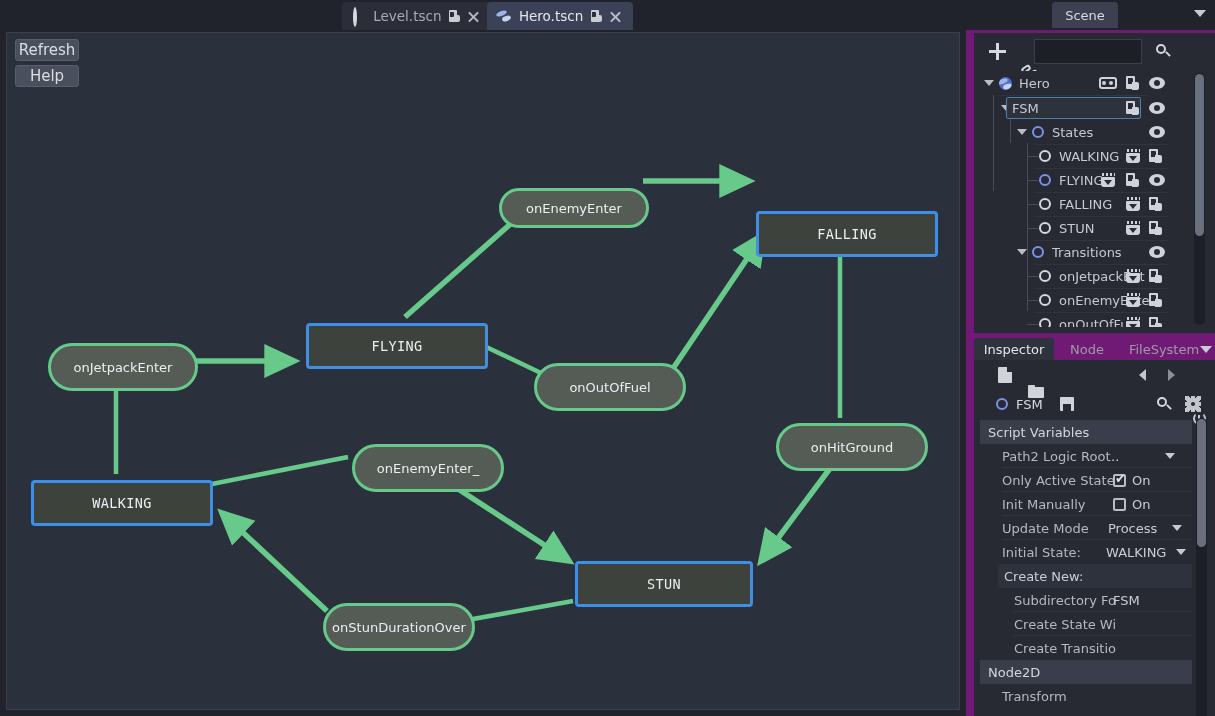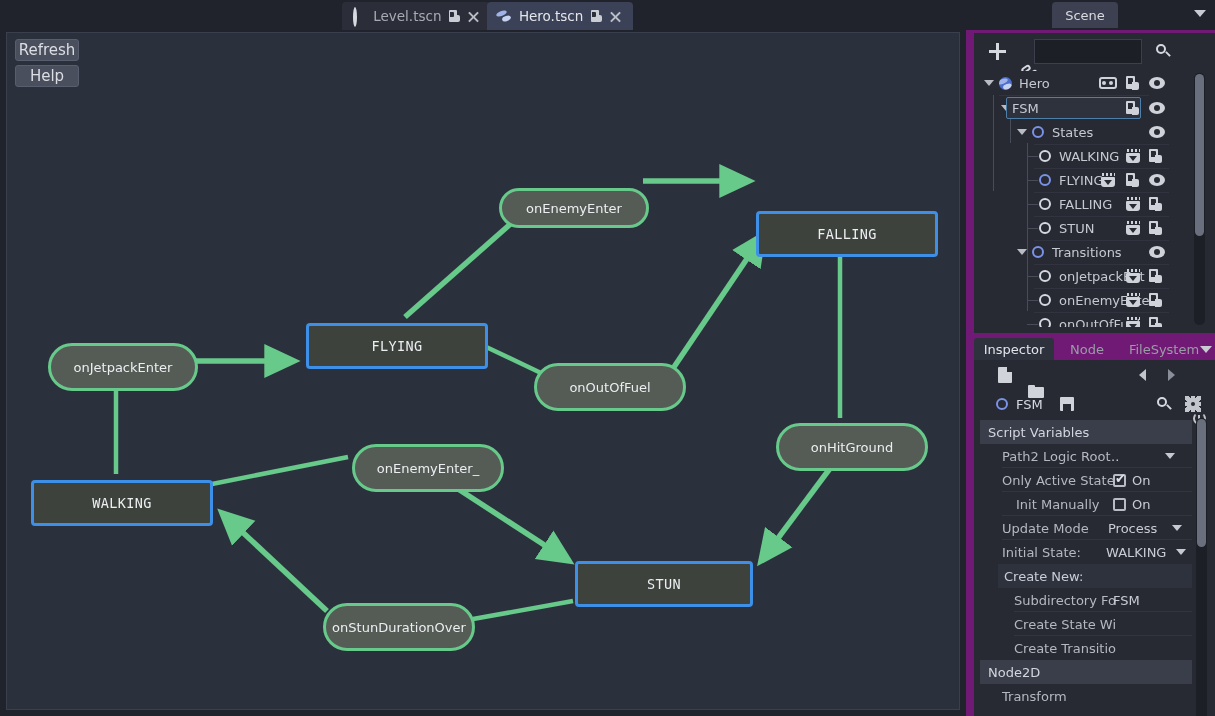--- a/index.html
+++ b/index.html
@@ -461,21 +461,21 @@
         <div class="prowline" style="left:22px;top:47px;width:190px;"></div>
 
         <div class="prow" style="top:48px;">
           <span class="plabel" style="margin-left:22px;">Only Active State</span>
           <span class="chk on" style="position:absolute;left:133px;"></span>
           <span class="pval" style="position:absolute;left:152px;">On</span>
         </div>
         <div class="prowline" style="left:22px;top:71px;width:190px;"></div>
 
         <div class="prow" style="top:72px;">
-          <span class="plabel" style="margin-left:36px;">Init Manually</span>
+          <span class="plabel" style="margin-left:22px;">Init Manually</span>
           <span class="chk" style="position:absolute;left:133px;"></span>
           <span class="pval" style="position:absolute;left:152px;">On</span>
         </div>
         <div class="prowline" style="left:22px;top:95px;width:190px;"></div>
 
         <div class="prow" style="top:96px;">
           <span class="plabel" style="margin-left:22px;">Update Mode</span>
           <span class="pval" style="position:absolute;left:128px;">Process</span>
           <span class="dd" style="position:absolute;left:192px;"></span>
         </div>

